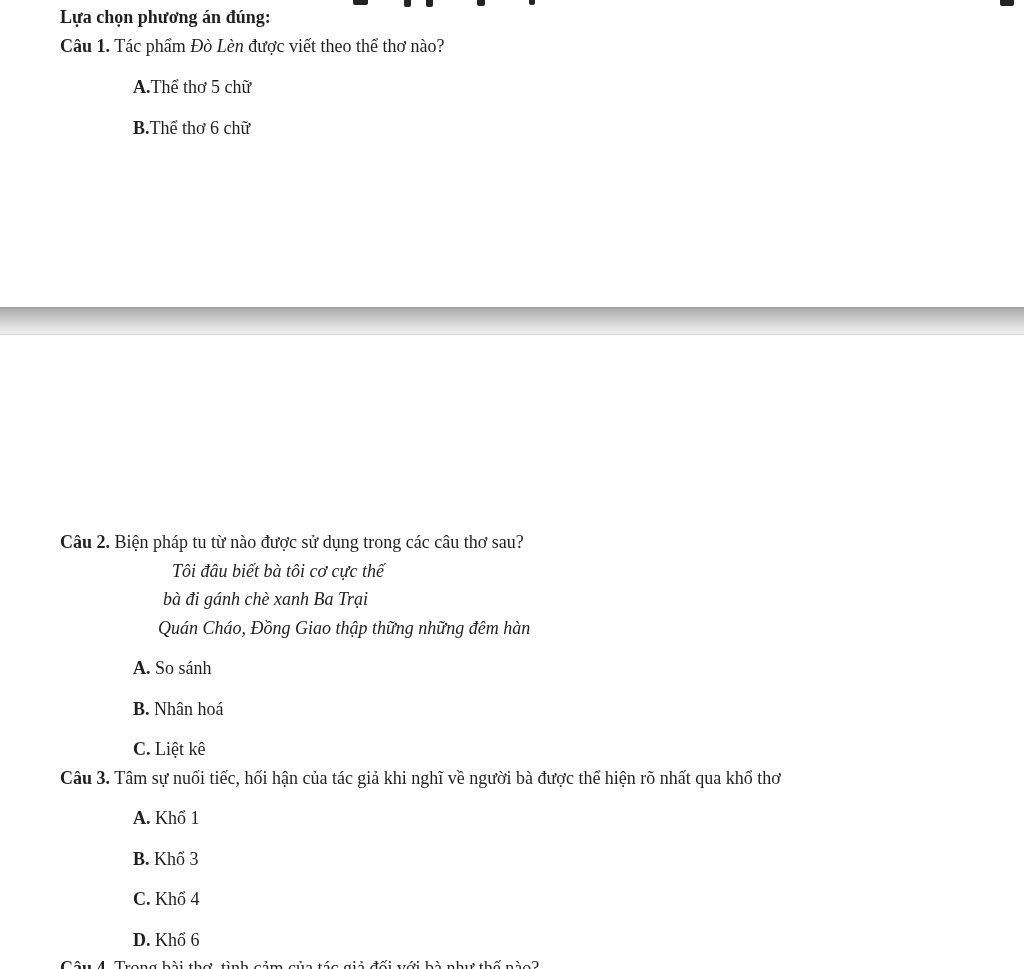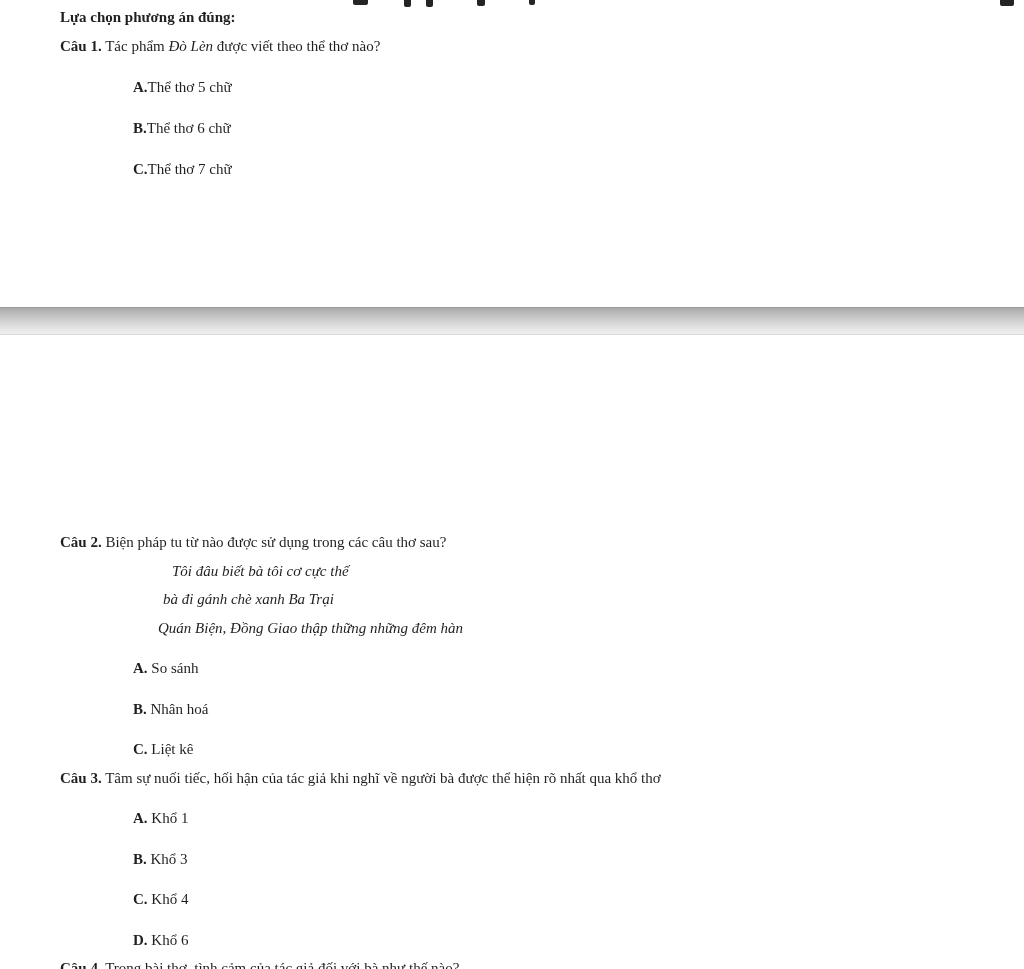--- a/index.html
+++ b/index.html
@@ -3,21 +3,21 @@
 <meta charset="utf-8">
 <style>
   html, body { margin: 0; padding: 0; background: #ffffff; }
   .canvas {
     position: relative;
     width: 1024px;
     height: 969px;
     background: #ffffff;
     overflow: hidden;
     font-family: "Liberation Serif", "DejaVu Serif", serif;
-    font-size: 15px;
+    font-size: 18px;
     color: #1f1f1f;
   }
   .b { font-weight: bold; }
   .line { line-height: 29px; white-space: nowrap; }
   .page-1 {
     box-sizing: border-box;
     height: 307px;
     padding: 3px 24px 0 60px;
     overflow: hidden;
   }
@@ -66,33 +66,32 @@
   <span class="frag f6"></span>
 
   <div class="page-1">
 
     <div class="line b">Lựa chọn phương án đúng:</div>
 
     <div class="line"><span class="b">Câu 1.</span><span> Tác phẩm </span><i>Đò Lèn</i><span> được viết theo thể thơ nào?</span></div>
 
     <div class="line opt"><span class="b">A.</span><span>Thể thơ 5 chữ</span></div>
     <div class="line opt"><span class="b">B.</span><span>Thể thơ 6 chữ</span></div>
-    <div class="line opt"><span class="b">C.</span><span>Thể thơ 7 chữ</span></div>
 
   </div>
 
   <div class="page-separator"></div>
 
   <div class="page-2">
 
     <div class="line"><span class="b">Câu 2.</span><span> Biện pháp tu từ nào được sử dụng trong các câu thơ sau?</span></div>
 
     <div class="line poem poem-1">Tôi đâu biết bà tôi cơ cực thế</div>
     <div class="line poem poem-3">bà đi gánh chè xanh Ba Trại</div>
-    <div class="line poem poem-4">Quán Biện, Đồng Giao thập thững những đêm hàn</div>
+    <div class="line poem poem-4">Quán Cháo, Đồng Giao thập thững những đêm hàn</div>
 
     <div class="line opt"><span class="b">A.</span><span> So sánh</span></div>
     <div class="line opt"><span class="b">B.</span><span> Nhân hoá</span></div>
     <div class="line opt"><span class="b">C.</span><span> Liệt kê</span></div>
 
     <div class="line"><span class="b">Câu 3.</span><span> Tâm sự nuối tiếc, hối hận của tác giả khi nghĩ về người bà được thể hiện rõ nhất qua khổ thơ</span></div>
 
     <div class="line opt"><span class="b">A.</span><span> Khổ 1</span></div>
     <div class="line opt"><span class="b">B.</span><span> Khổ 3</span></div>
     <div class="line opt"><span class="b">C.</span><span> Khổ 4</span></div>

